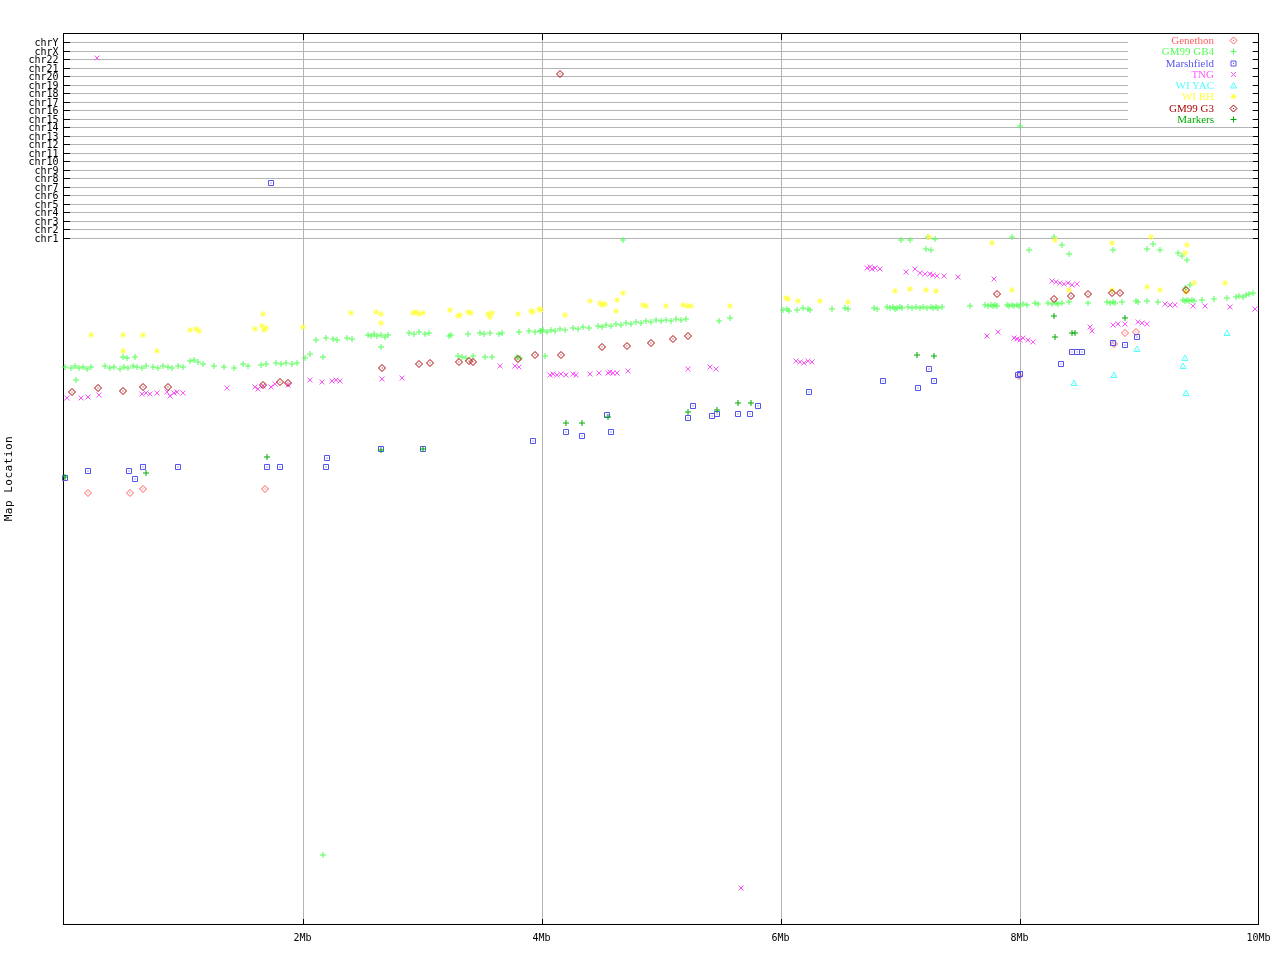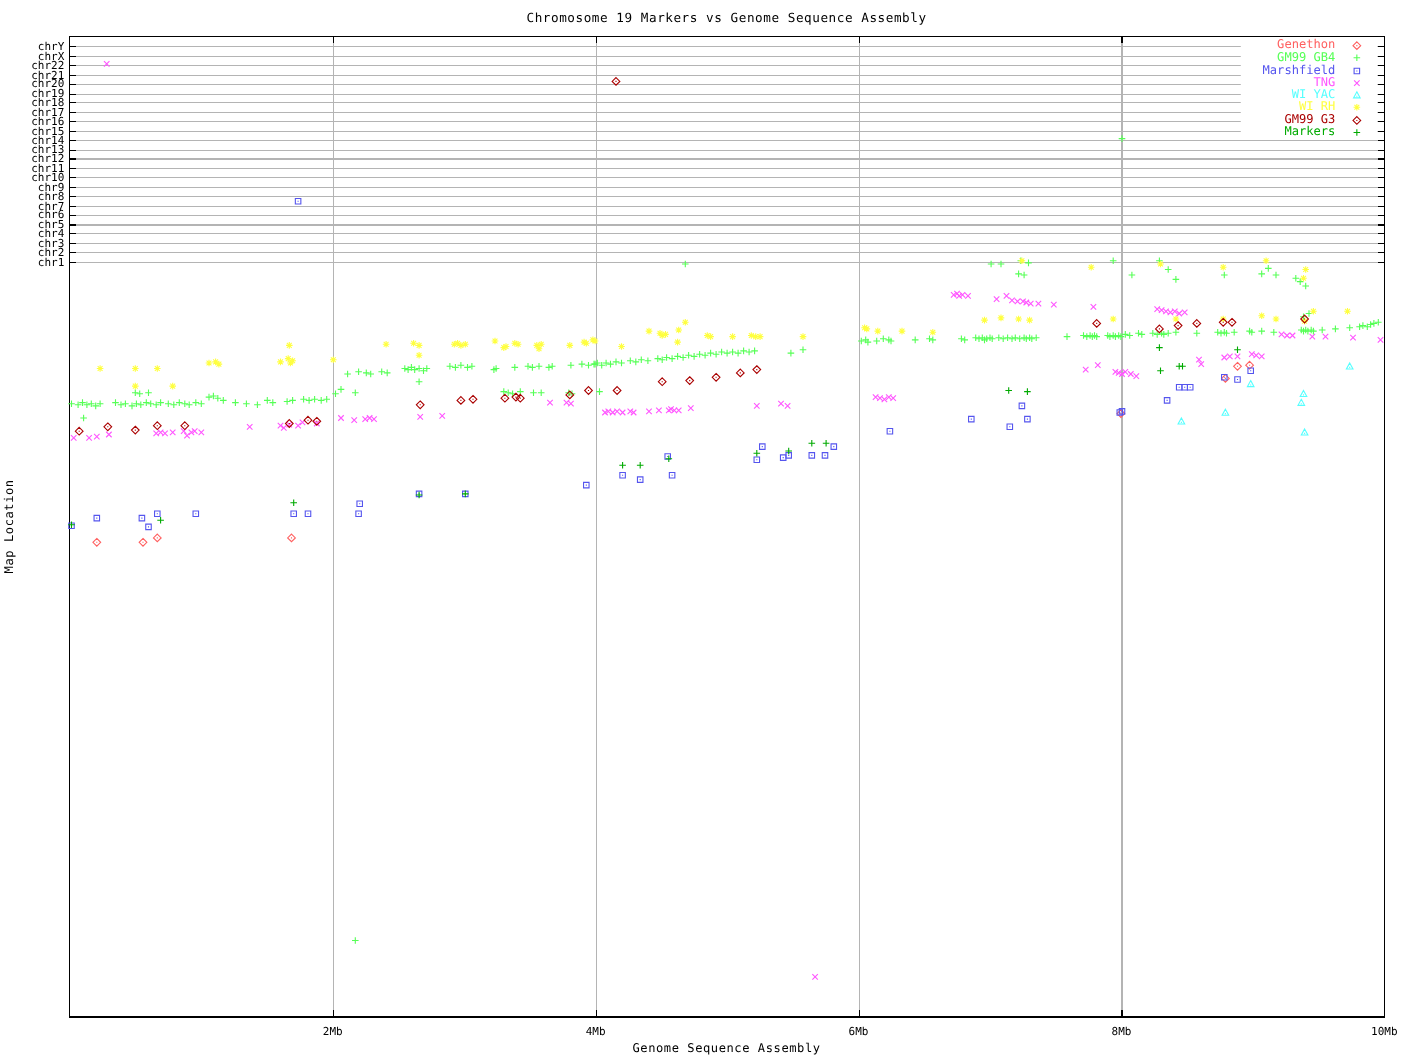--- a/index.html
+++ b/index.html
@@ -7,30 +7,29 @@
           font-family:"DejaVu Sans Mono","Liberation Mono",monospace;overflow:hidden;}
   #plot{position:absolute;left:0;top:0;}
   #chart-title{position:absolute;left:63px;top:9px;width:1195px;text-align:center;
                font-size:11.5px;letter-spacing:.5px;color:#000;}
   #x-axis-title{position:absolute;left:63px;top:946px;width:1195px;text-align:center;
                 font-size:11px;letter-spacing:.5px;color:#000;}
   #y-axis-title{position:absolute;left:-52px;top:472px;width:120px;text-align:center;
                 font-size:11px;letter-spacing:.5px;color:#000;transform:rotate(-90deg);}
   #legend{position:absolute;left:1128px;top:34px;width:124px;height:90px;background:#fff;
           display:flex;flex-direction:column;justify-content:space-between;padding:1px 0;}
-  .legend-row{display:flex;align-items:flex-start;justify-content:flex-end;height:11px;
-              font-size:11px;line-height:11px;}
+  .legend-row{display:flex;align-items:center;justify-content:flex-end;height:11px;
+              font-size:11px;line-height:11px;font-family:Liberation Serif, serif;}
   .legend-label{text-align:right;}
   .legend-marker{width:13px;height:13px;margin-left:13px;margin-right:12px;flex:0 0 13px;}
 </style>
 </head>
 <body>
 
 <div id="canvas">
-  <div id="chart-title">Chromosome 19 Markers vs Genome Sequence Assembly</div>
   <svg id="plot" width="1280" height="960" xmlns="http://www.w3.org/2000/svg">
       <g stroke="#b4b4b4" stroke-width="1" shape-rendering="crispEdges">
         <line x1="303" y1="33.5" x2="303" y2="924.5"></line>
         <line x1="542" y1="33.5" x2="542" y2="924.5"></line>
         <line x1="781" y1="33.5" x2="781" y2="924.5"></line>
         <line x1="1020" y1="33.5" x2="1020" y2="924.5"></line>
         <line x1="63.5" y1="42.5" x2="1258.5" y2="42.5"></line>
         <line x1="63.5" y1="51.5" x2="1258.5" y2="51.5"></line>
         <line x1="63.5" y1="59.5" x2="1258.5" y2="59.5"></line>
         <line x1="63.5" y1="68.5" x2="1258.5" y2="68.5"></line>
@@ -717,15 +716,14 @@
       </div>
       <div class="legend-row">
         <span class="legend-label" style="color: rgb(0, 170, 0);">Markers</span>
         <svg class="legend-marker" viewBox="-6.5 -6.5 13 13">
           <g stroke="#00aa00" fill="none" stroke-width="1">
             <path d="M-3,0H3M0,-3V3"></path>
           </g>
         </svg>
       </div>
     </div>
-  <div id="x-axis-title">Genome Sequence Assembly</div>
   <div id="y-axis-title">Map Location</div>
 </div>
 
 </body></html>

